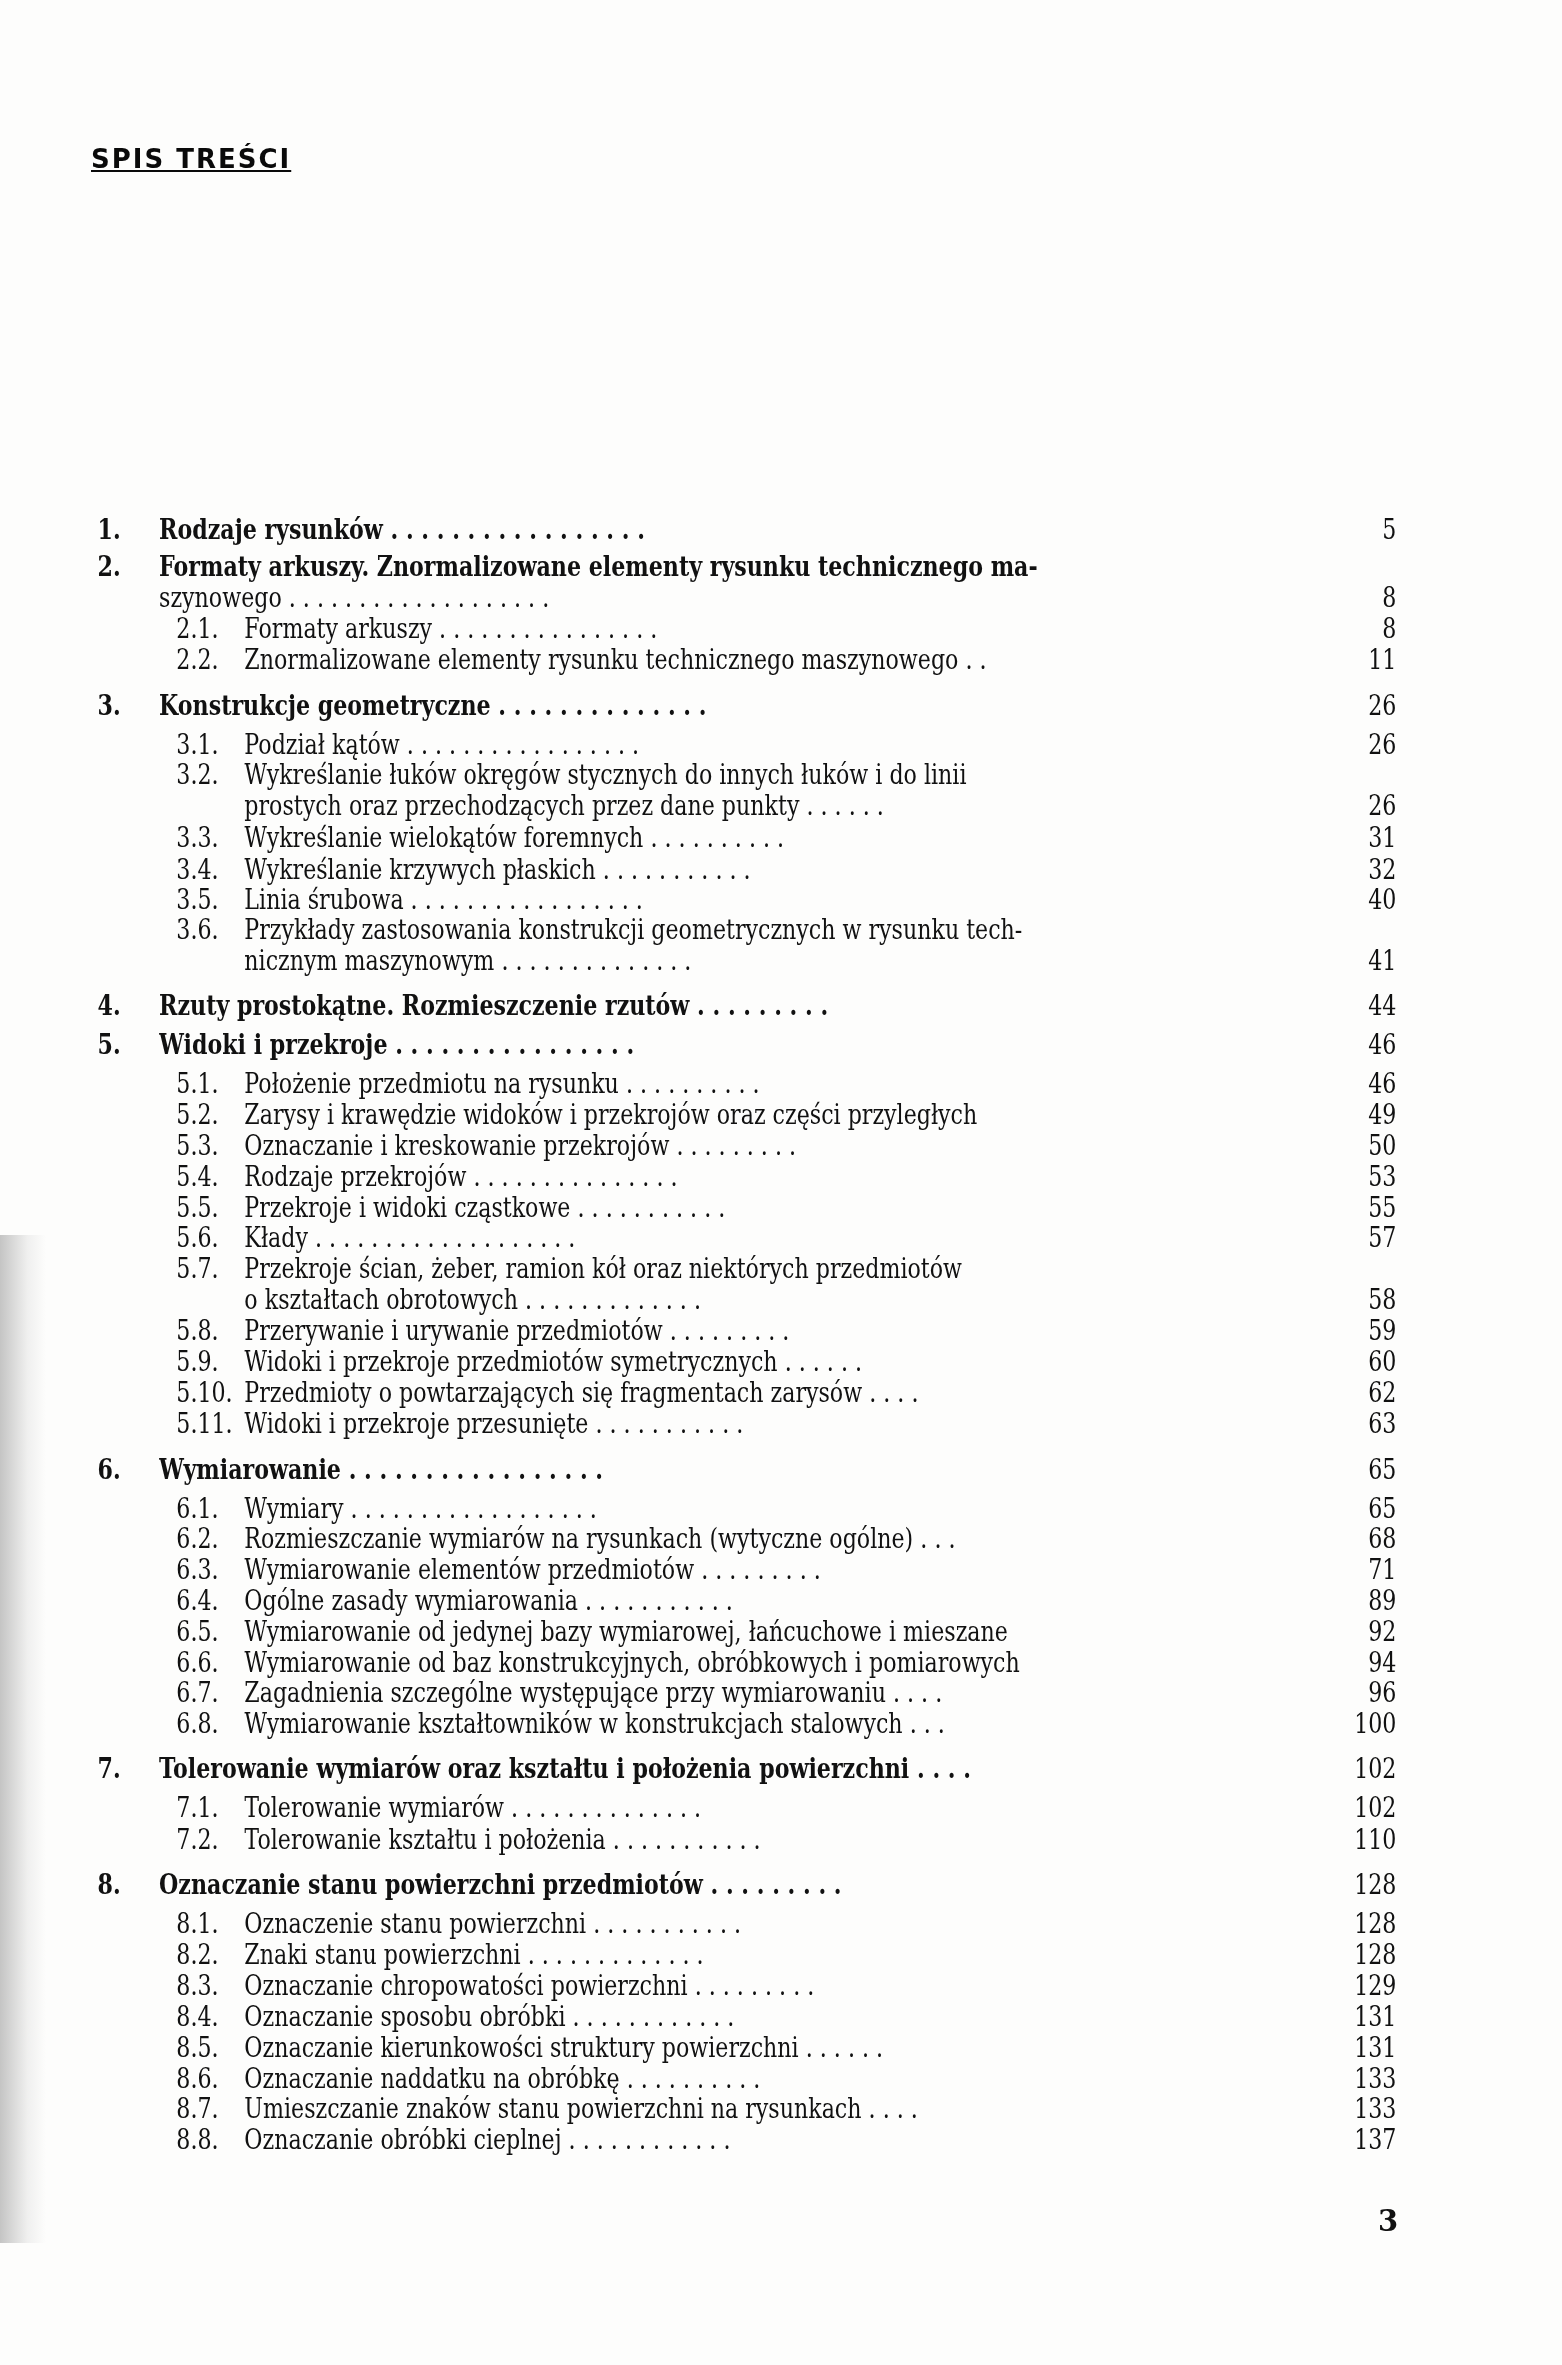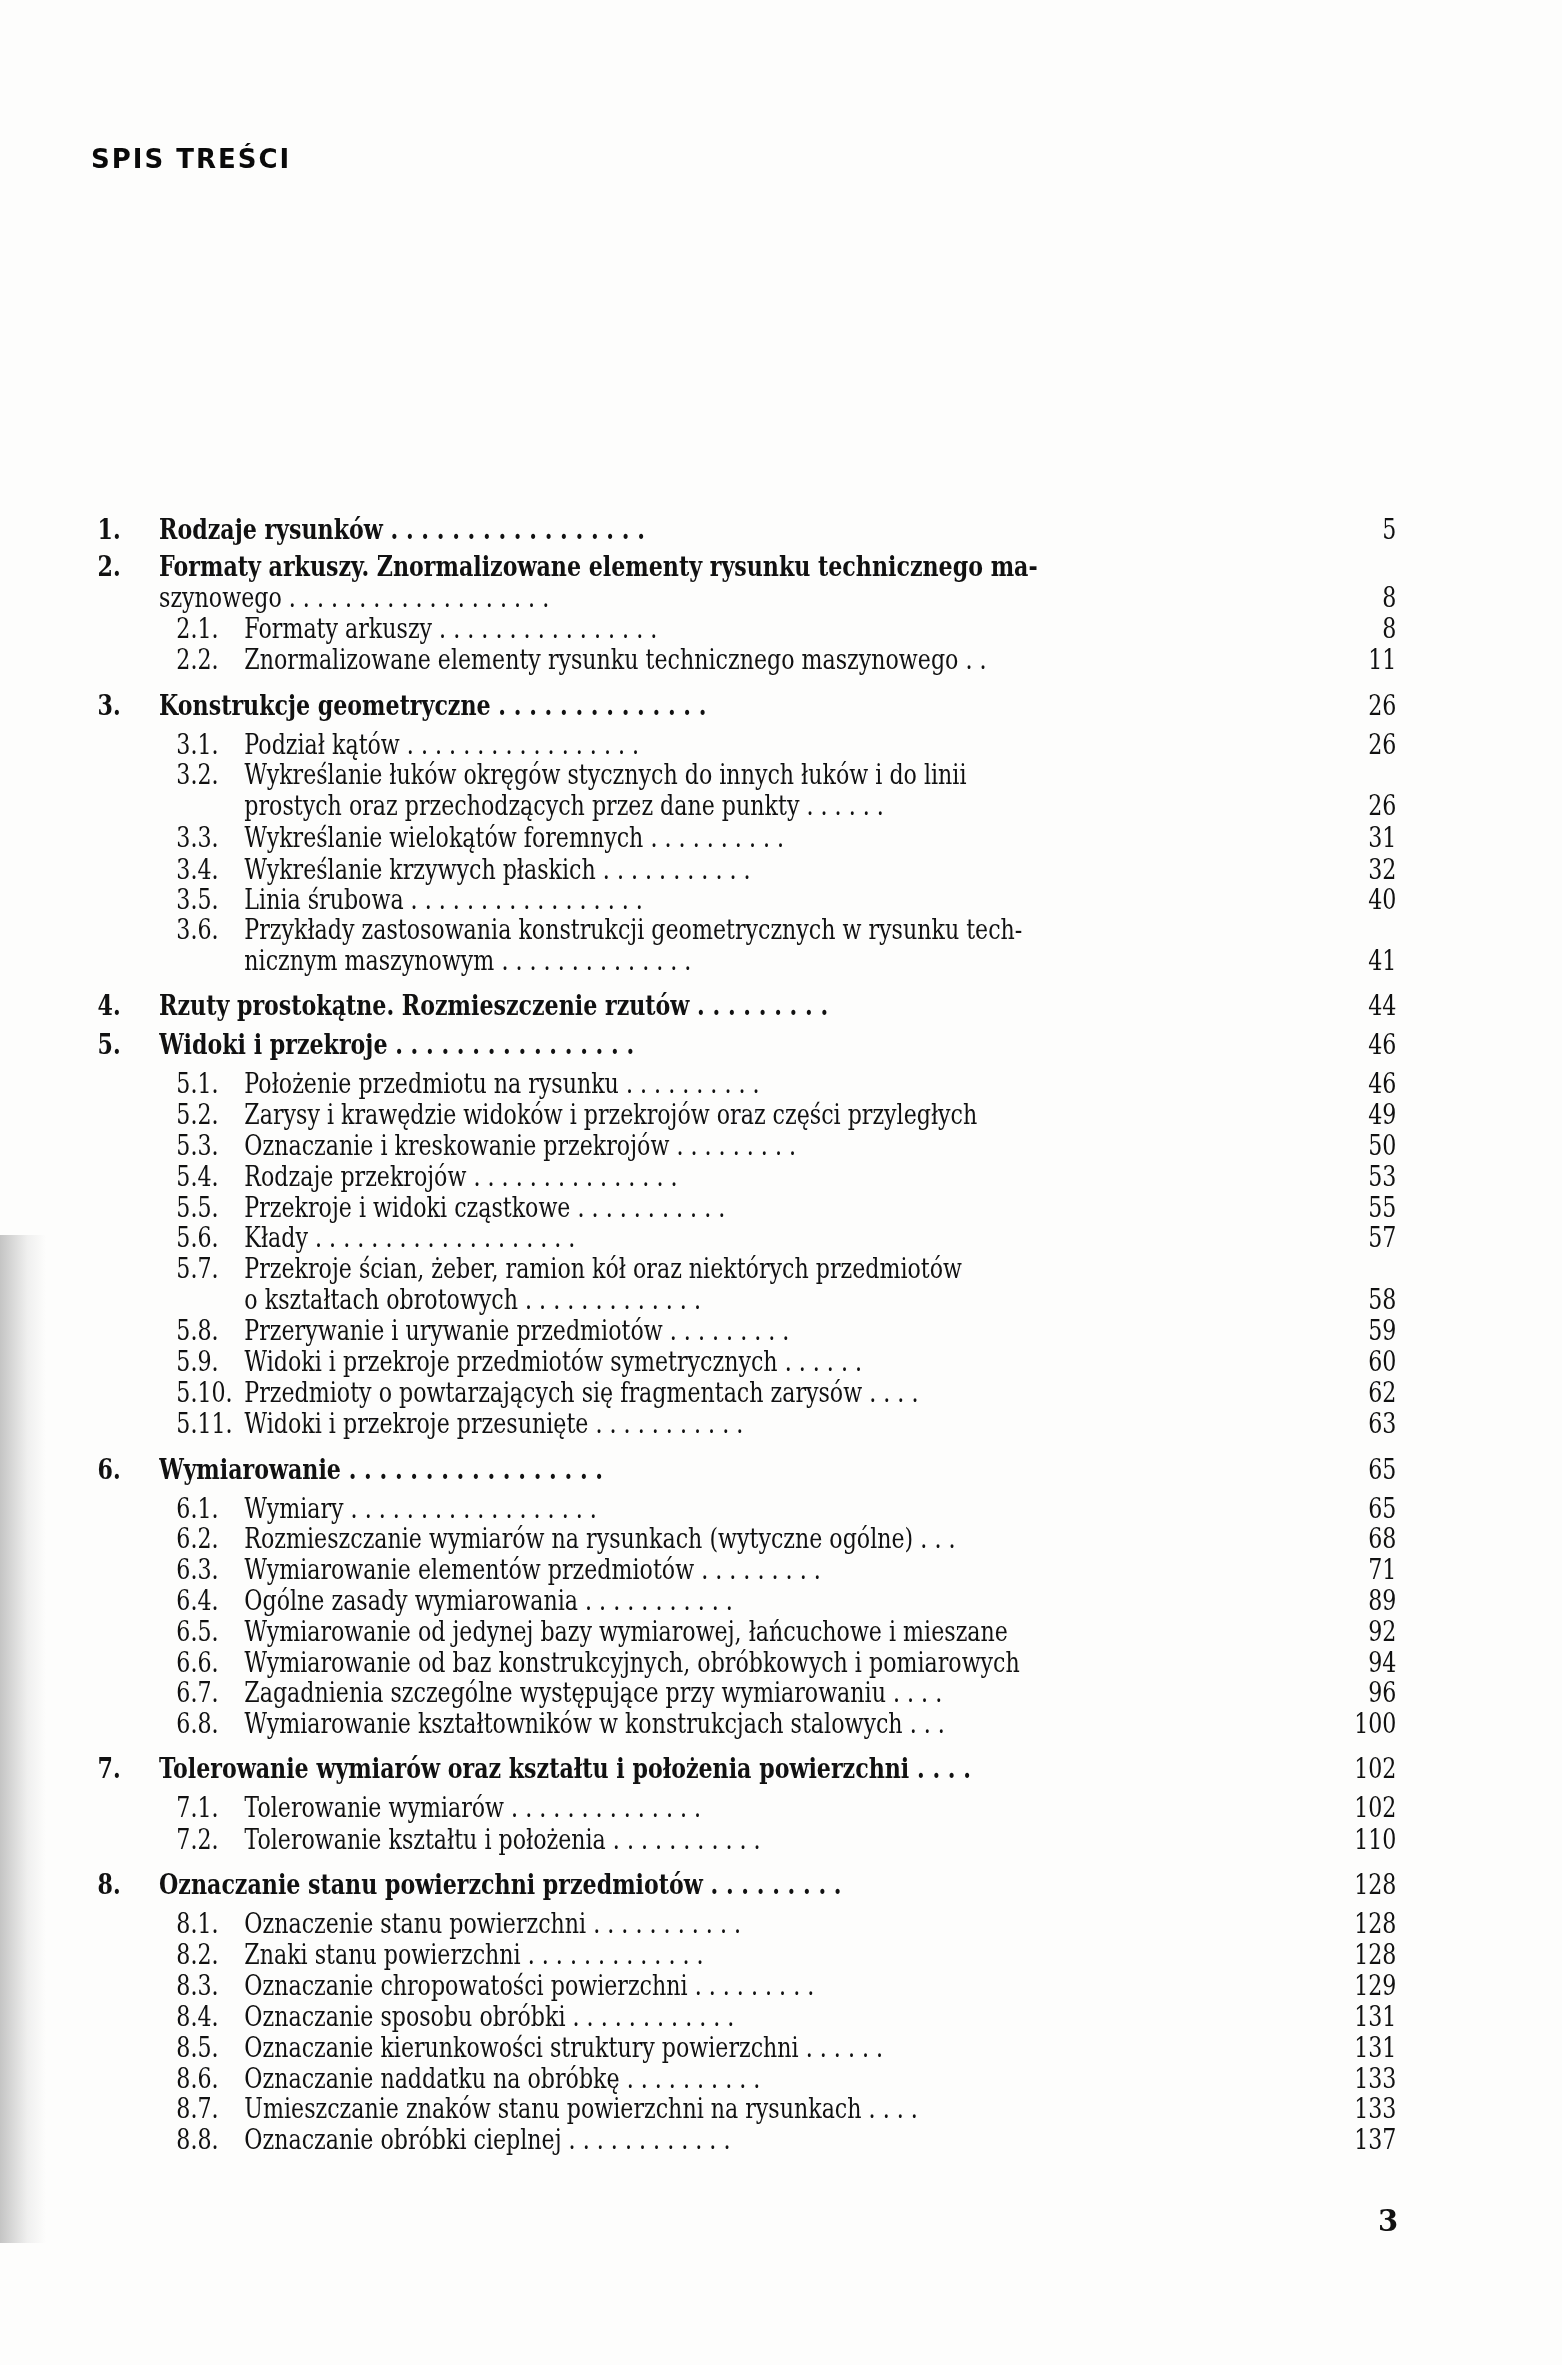--- a/index.html
+++ b/index.html
@@ -9,21 +9,21 @@
     font-family:"DejaVu Serif", "Liberation Serif", serif;
     color:#111;
   }
   .shadow {
     position:absolute; left:0; top:1235px; width:46px; height:1008px;
     background:linear-gradient(to right, rgba(150,150,150,0.55), rgba(200,200,200,0.25) 60%, rgba(255,255,255,0));
   }
   .title {
     position:absolute; left:91px; top:127px;
     font-family:"DejaVu Sans", "Liberation Sans", sans-serif;
-    font-weight:bold; font-size:26px; letter-spacing:2px; color:#0a0a0a;
+    font-weight:bold; font-size:26px; letter-spacing:2px; color:#0a0a0a;text-decoration:underline;
   }
   .line {
     position:absolute; left:0; width:1562px; height:32.5px;
     font-size:27px; line-height:32.5px;
     transform:scaleX(0.82); transform-origin:0 0;
   }
   .num { position:absolute; white-space:nowrap; }
   .text { position:absolute; white-space:nowrap; overflow:hidden; }
   .dots { letter-spacing:0; }
   .page { position:absolute; width:117px; text-align:right; white-space:nowrap; }

